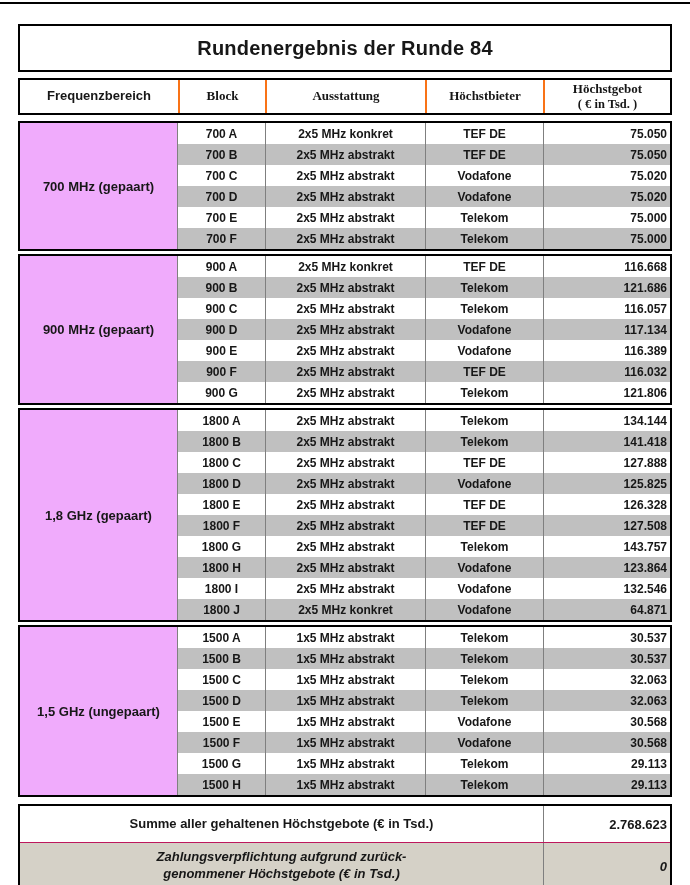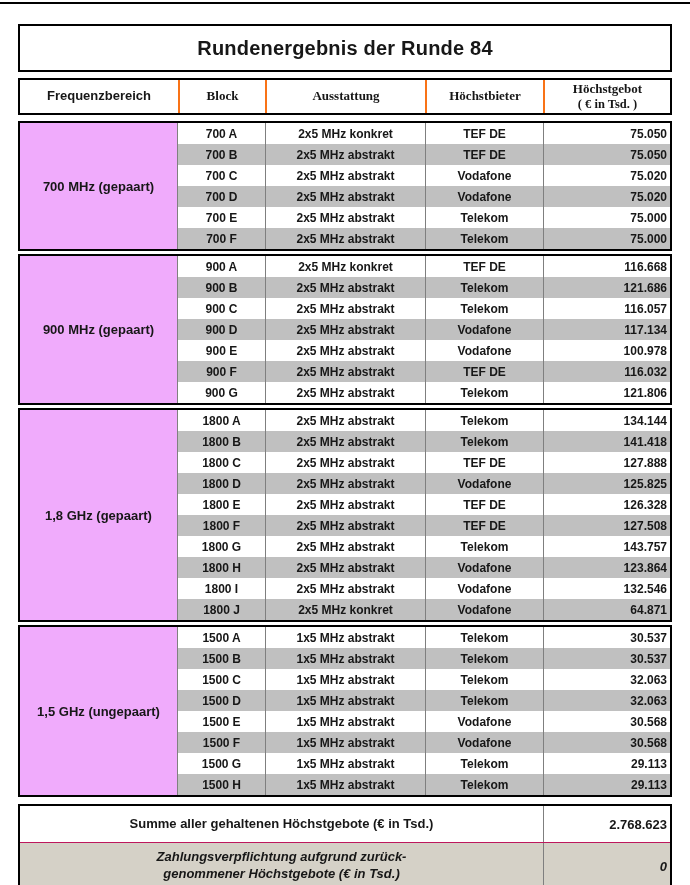--- a/index.html
+++ b/index.html
@@ -153,21 +153,21 @@
           <div class="row striped">
             <div class="c">900 D</div>
             <div class="c">2x5 MHz abstrakt</div>
             <div class="c">Vodafone</div>
             <div class="c num">117.134</div>
           </div>
           <div class="row">
             <div class="c">900 E</div>
             <div class="c">2x5 MHz abstrakt</div>
             <div class="c">Vodafone</div>
-            <div class="c num">100.978</div>
+            <div class="c num">116.389</div>
           </div>
           <div class="row striped">
             <div class="c">900 F</div>
             <div class="c">2x5 MHz abstrakt</div>
             <div class="c">TEF DE</div>
             <div class="c num">116.032</div>
           </div>
           <div class="row">
             <div class="c">900 G</div>
             <div class="c">2x5 MHz abstrakt</div>

